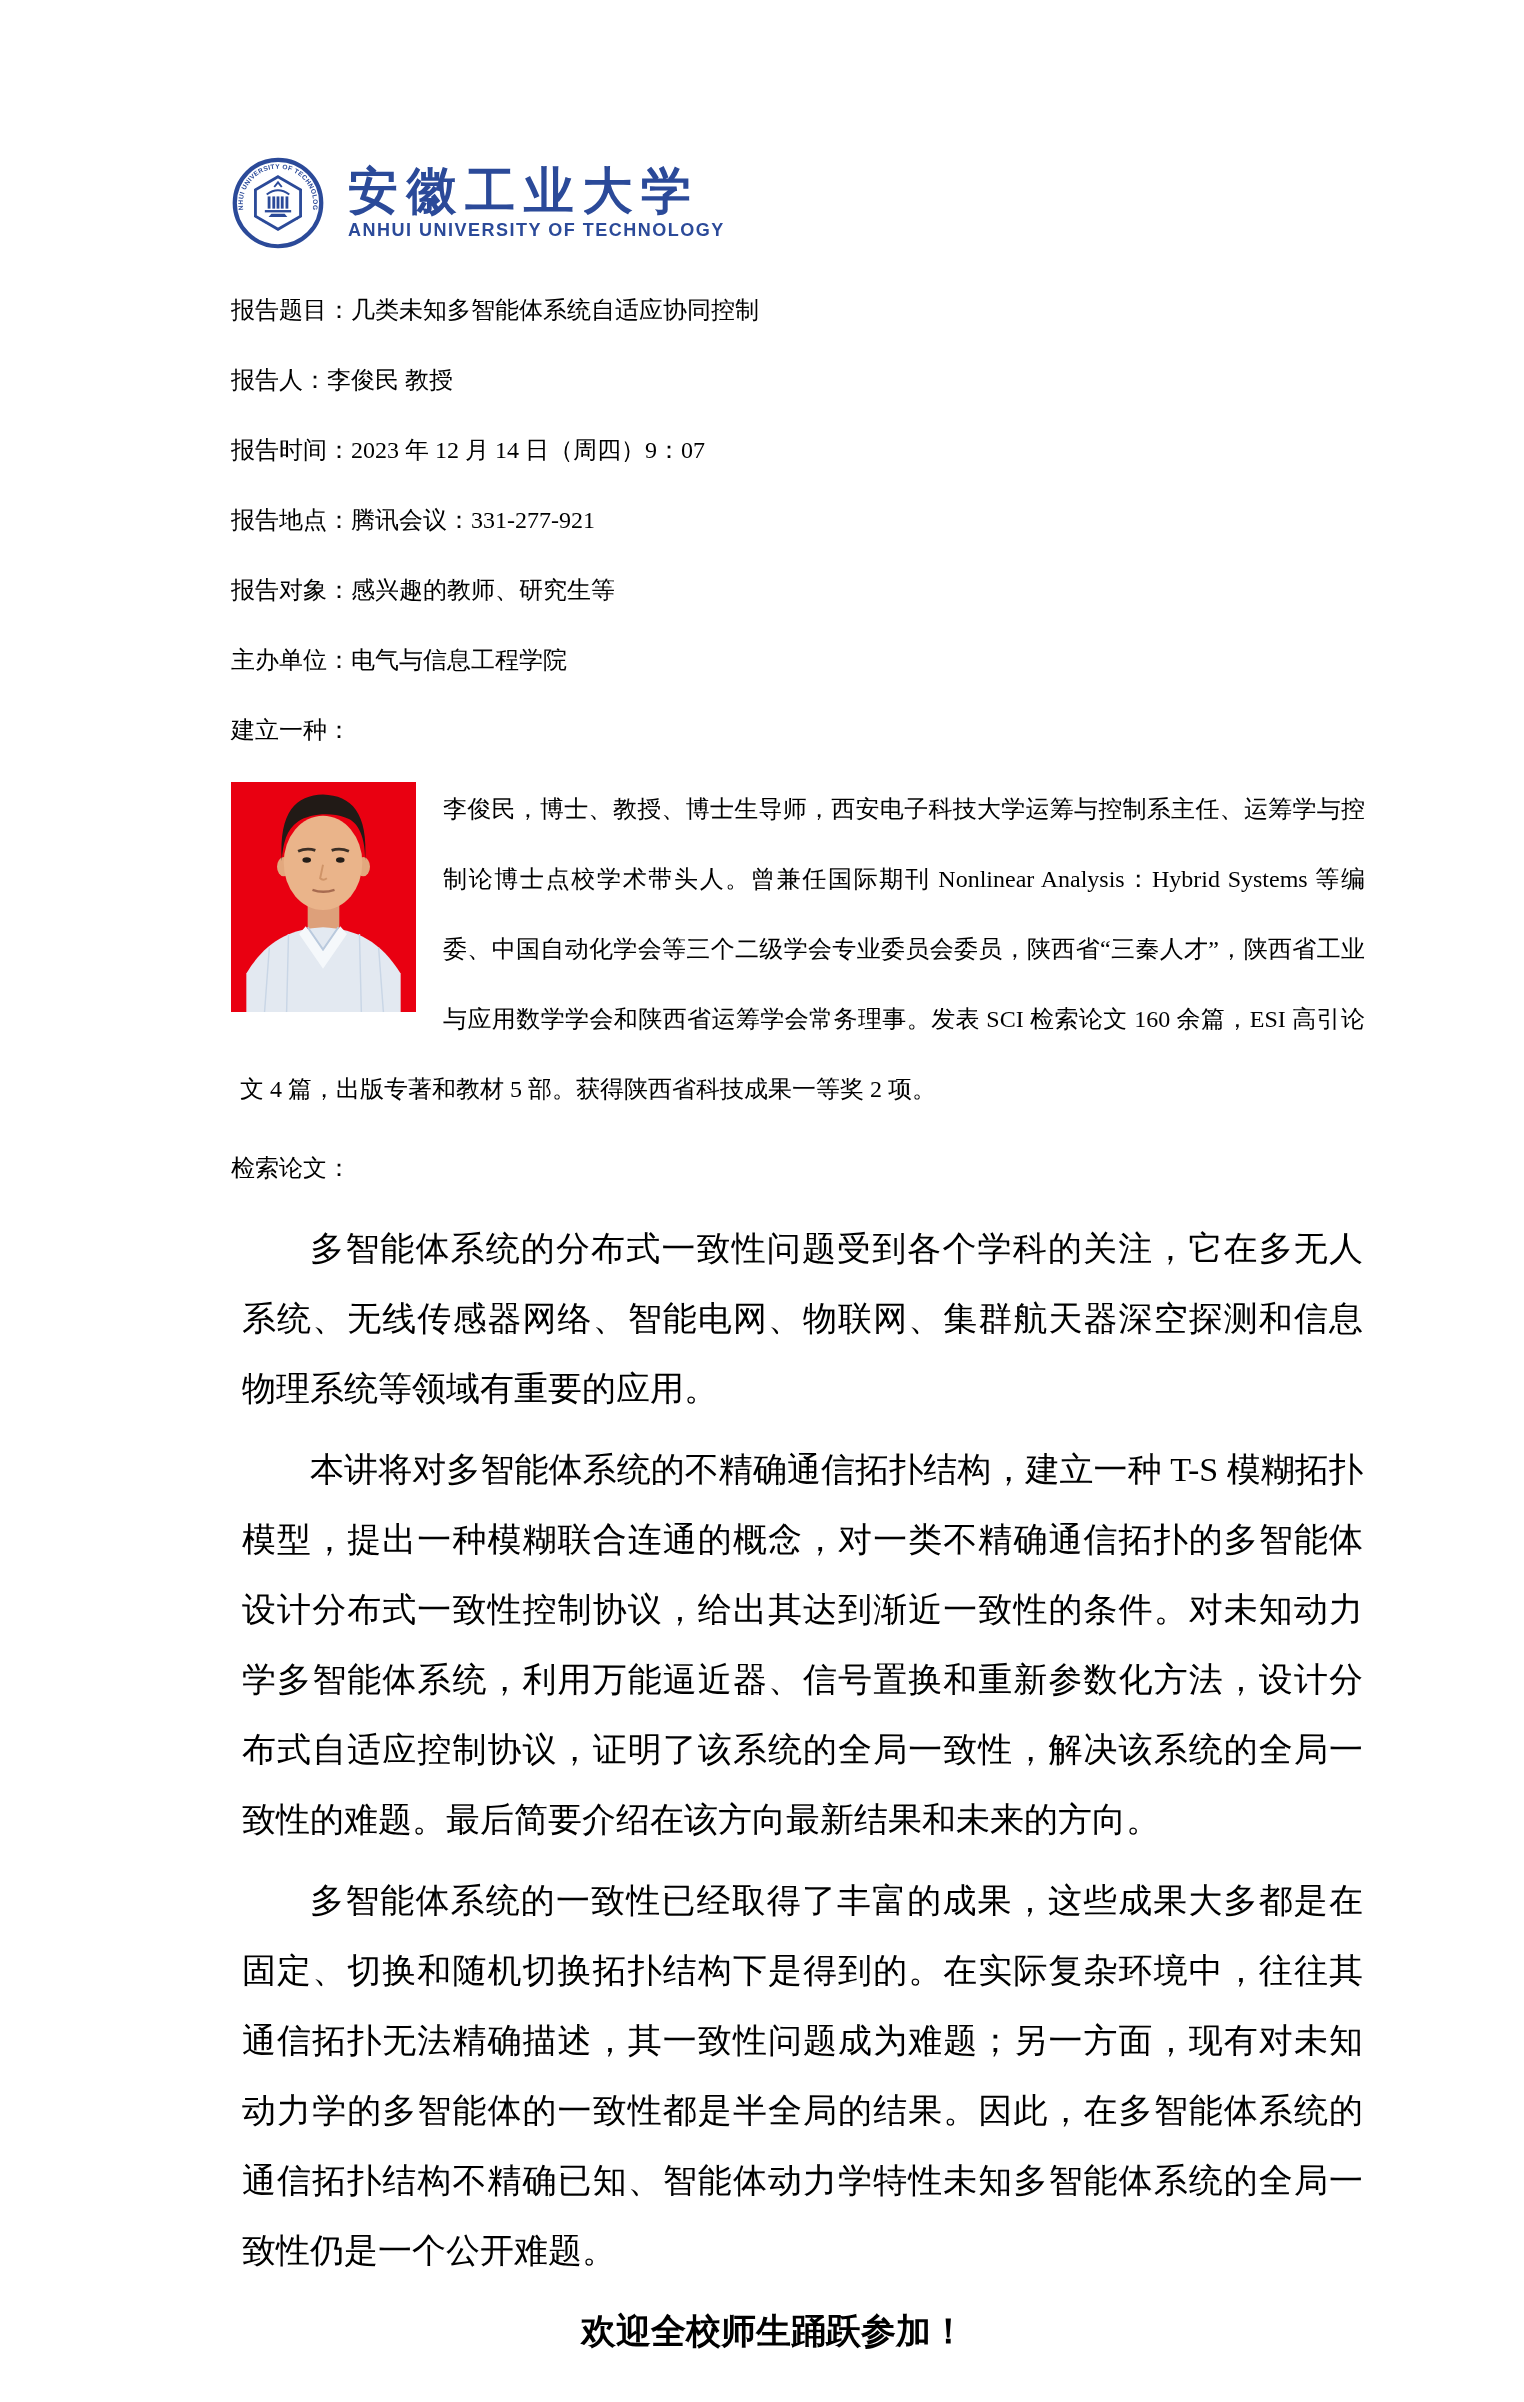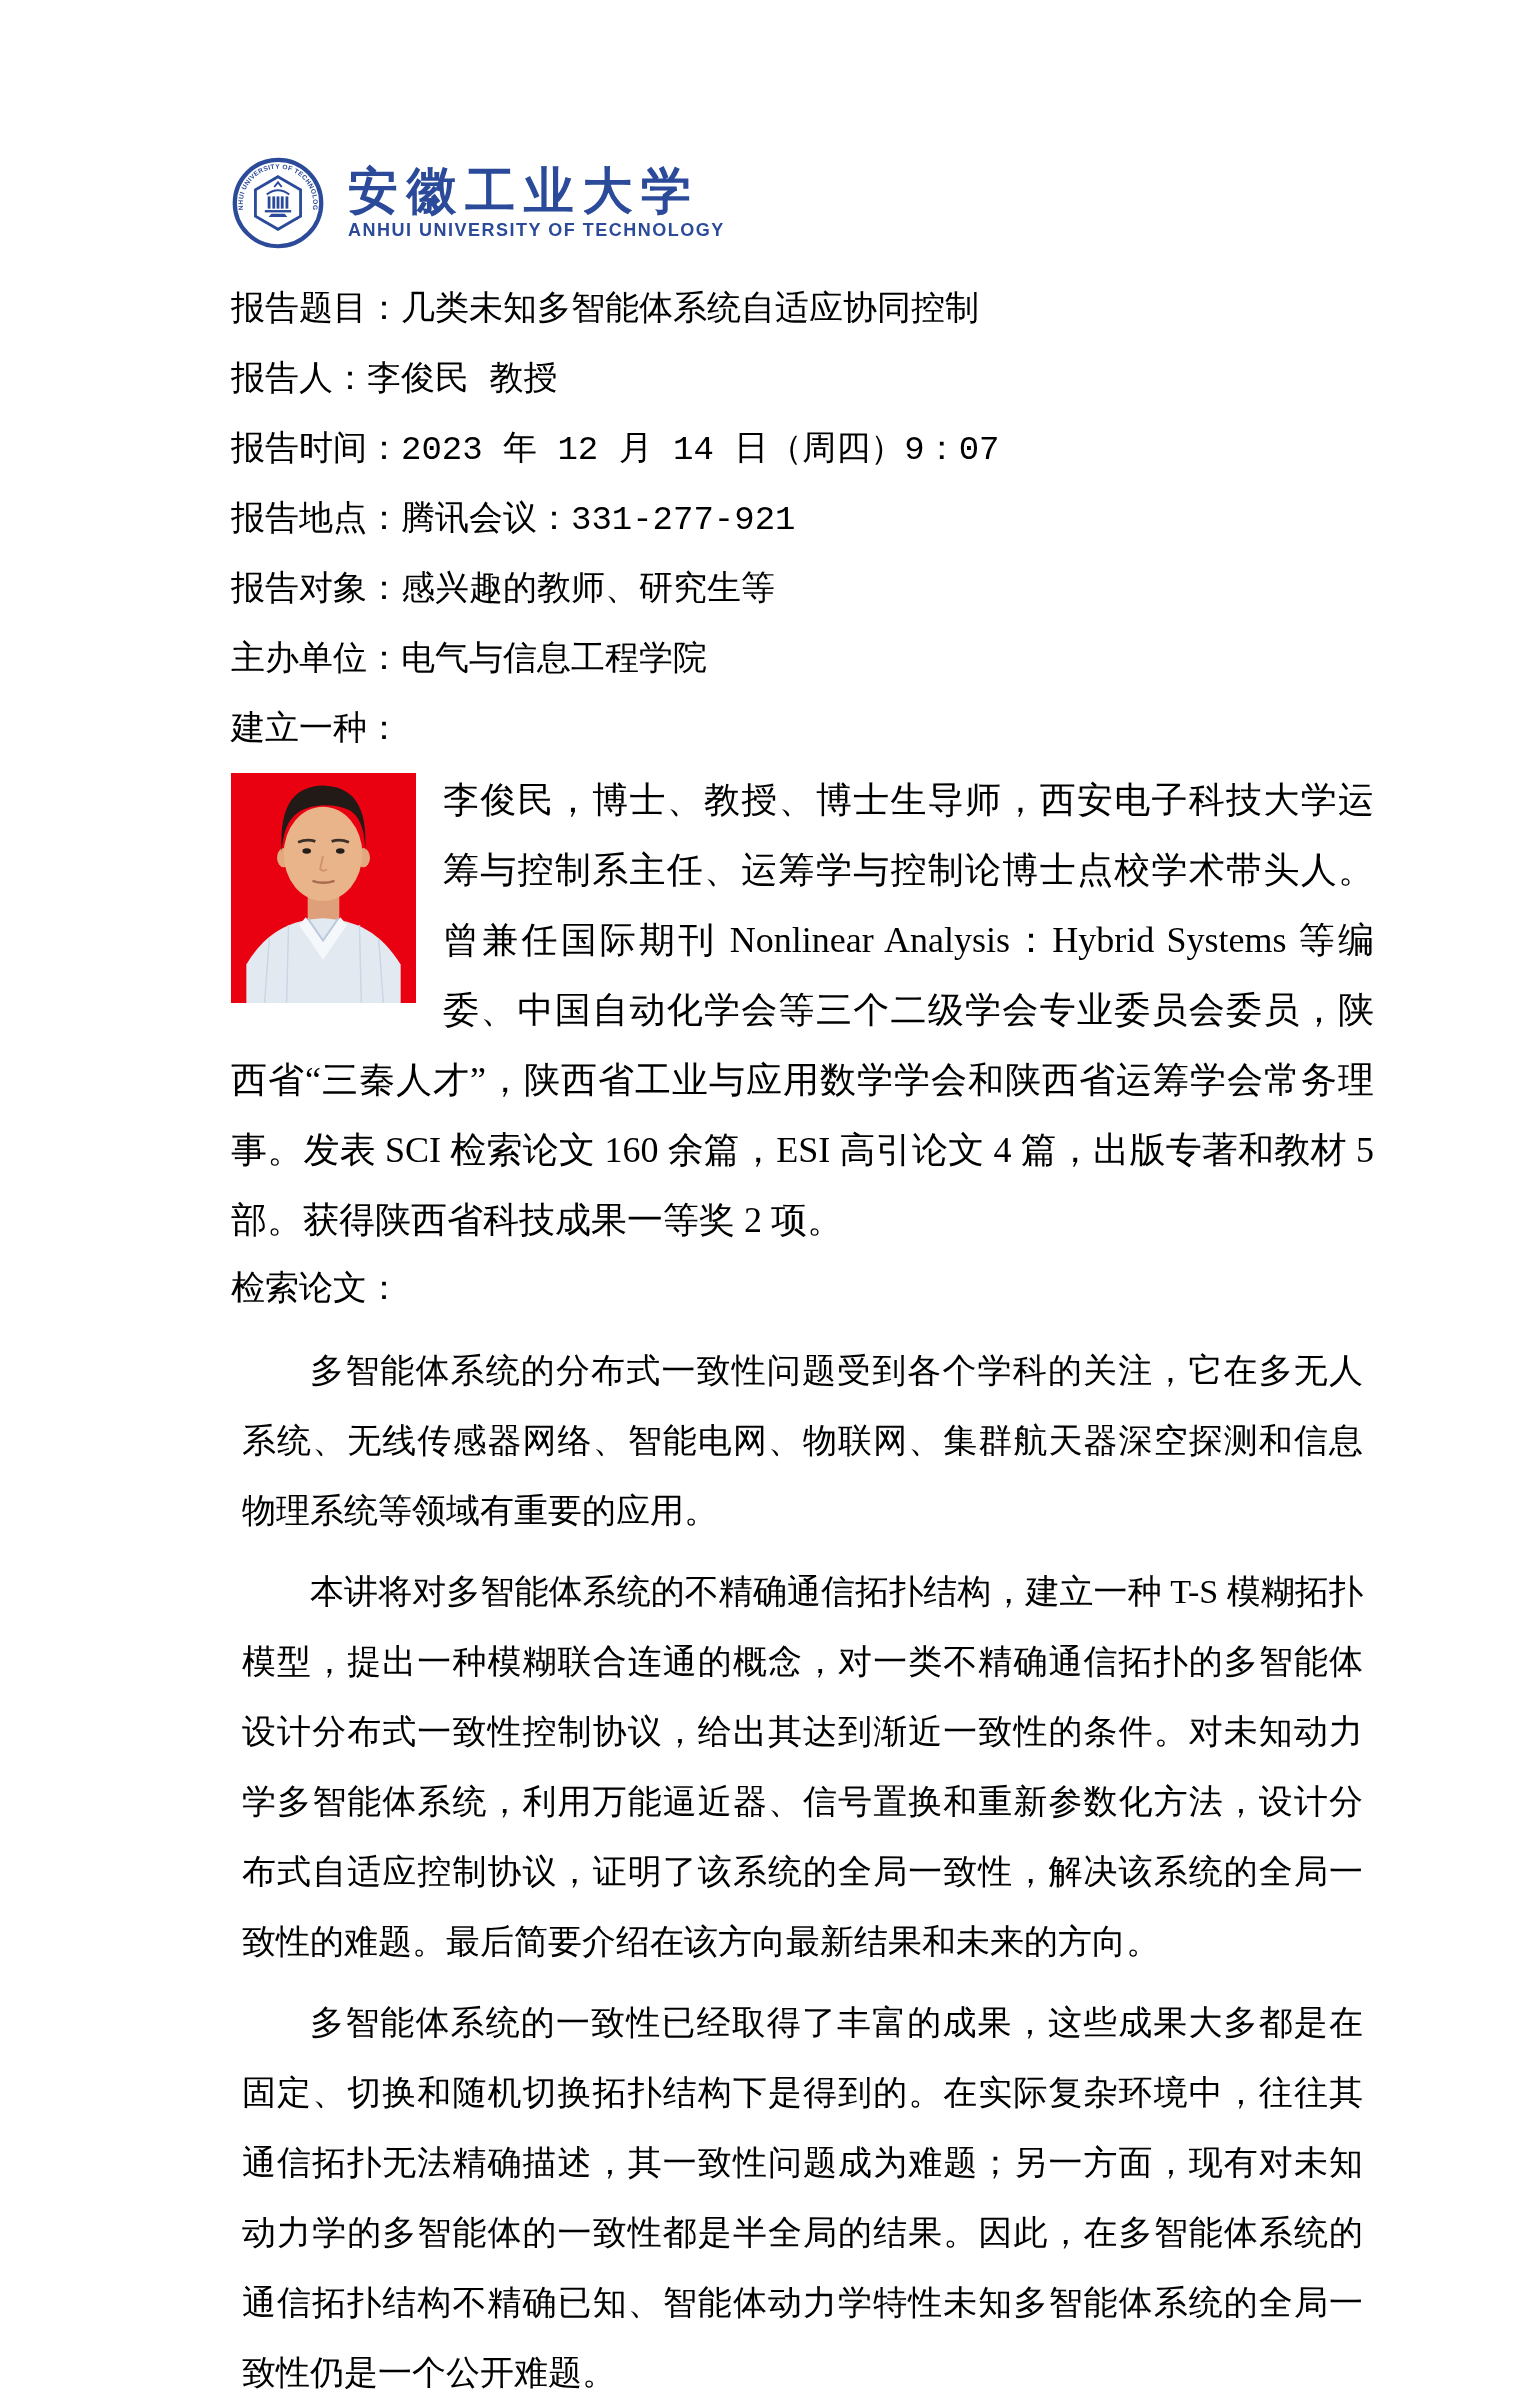--- a/index.html
+++ b/index.html
@@ -37,38 +37,37 @@
   }
   .wordmark .en {
     font-size: 18px;
     font-weight: 600;
     color: #2b4a99;
     letter-spacing: 1.5px;
     margin-top: 2.9px;
     font-family: "Liberation Sans", "DejaVu Sans", sans-serif;
   }
   .meta-line, .heading-line {
-    font-size: 34px;
+    font-size: 24px;
     line-height: 70px;
     white-space: nowrap;
-    font-family: Liberation Mono, monospace;
   }
   .bio-body { }
   .bio-photo {
     float: left;
     width: 185px;
     height: 230px;
     margin: 7.7px 27px 3.8px 0;
     display: block;
   }
   .bio-text {
-    font-size: 36px;
+    font-size: 24px;
     line-height: 70px;
     text-align: justify;
-    margin: 0;
+    margin: 9px;
   }
   .clear { clear: both; }
   .para {
     font-size: 34px;
     line-height: 70px;
     text-align: justify;
     text-indent: 2em;
     margin: 11px;
   }
   .closing {

